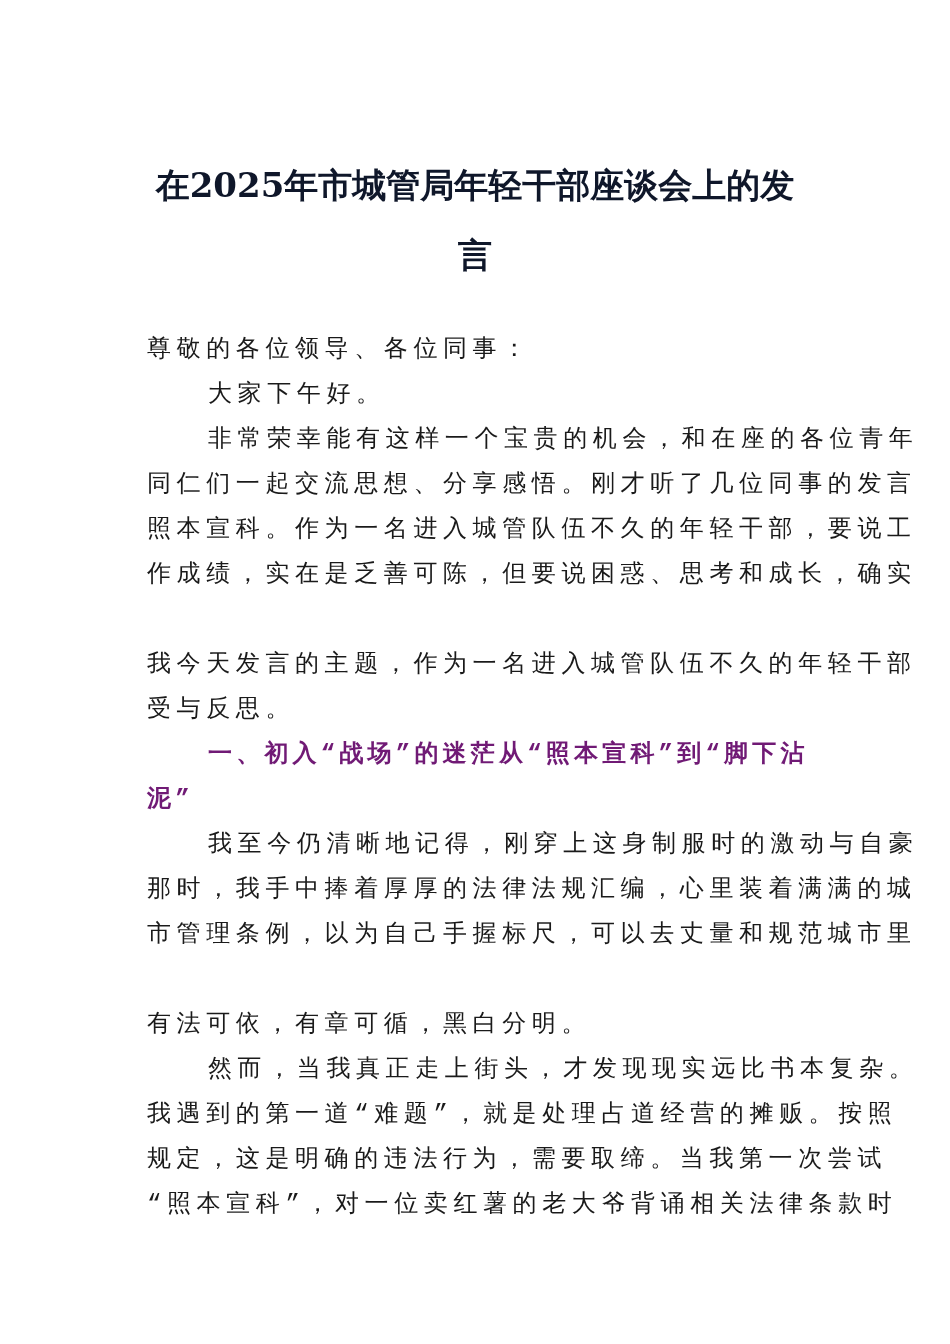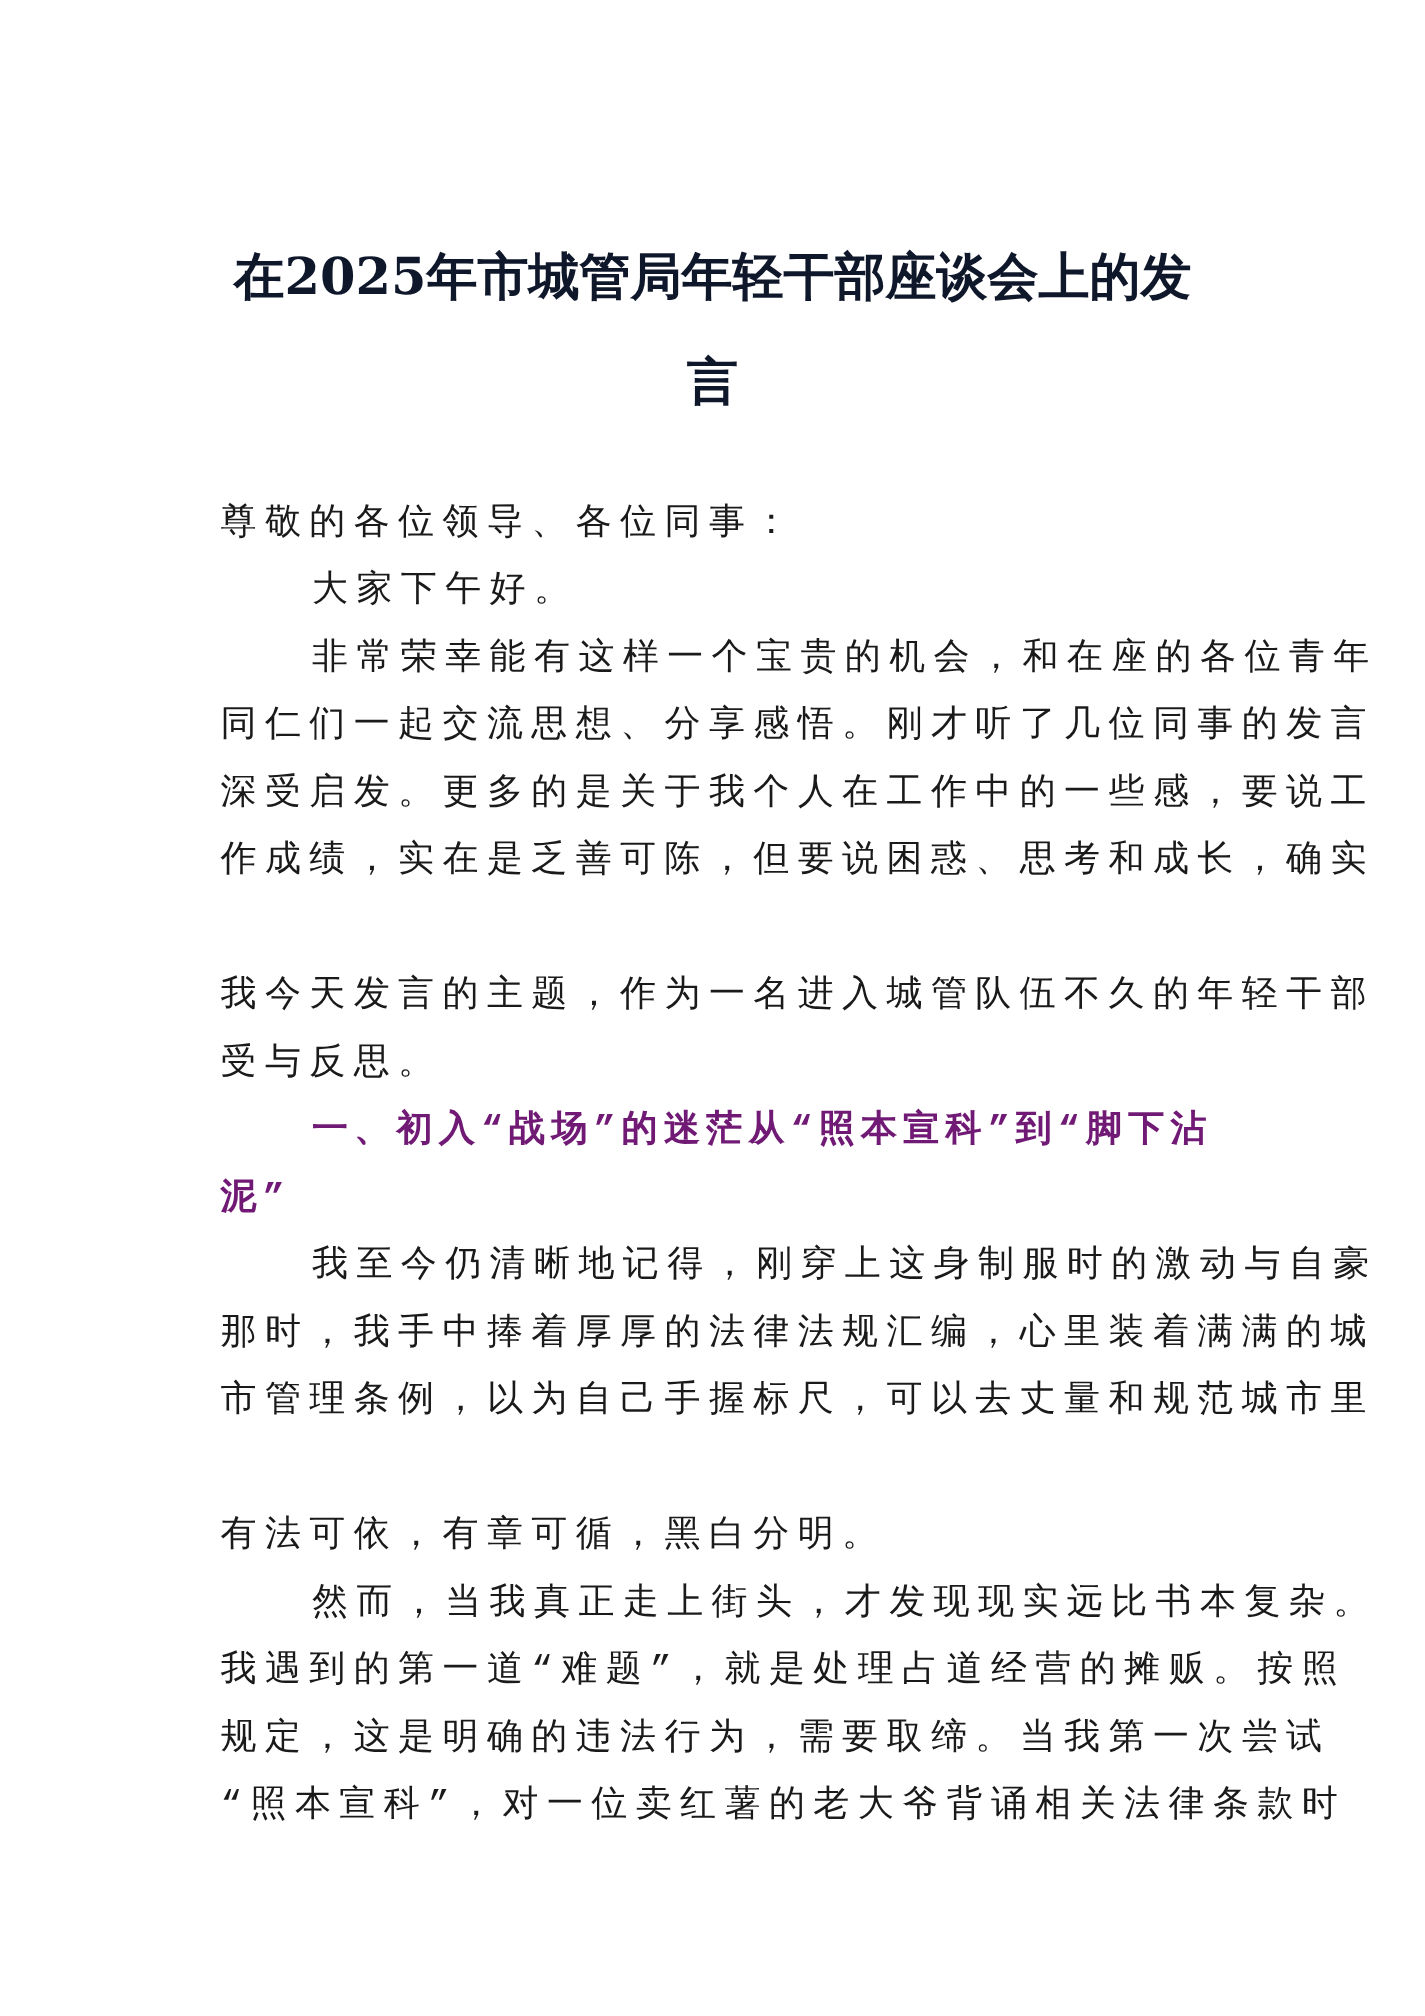--- a/index.html
+++ b/index.html
@@ -25,21 +25,21 @@
 <body>
 
 <div class="page">
   <div class="title l1">在2025年市城管局年轻干部座谈会上的发</div>
   <div class="title l2">言</div>
 
   <div class="line" style="top:336px">尊敬的各位领导、各位同事：</div>
   <div class="line indent" style="top:381px">大家下午好。</div>
   <div class="line indent" style="top:426px">非常荣幸能有这样一个宝贵的机会，和在座的各位青年</div>
   <div class="line" style="top:471px">同仁们一起交流思想、分享感悟。刚才听了几位同事的发言</div>
-  <div class="line" style="top:516px">深受启发。更多的是关于我个人在工作中的一些感，要说工</div>
+  <div class="line" style="top:516px">照本宣科。作为一名进入城管队伍不久的年轻干部，要说工</div>
   <div class="line" style="top:561px">作成绩，实在是乏善可陈，但要说困惑、思考和成长，确实</div>
   <div class="line" style="top:651px">我今天发言的主题，作为一名进入城管队伍不久的年轻干部</div>
   <div class="line" style="top:696px">受与反思。</div>
   <div class="line indent heading" style="top:741px">一、初入“战场”的迷茫从“照本宣科”到“脚下沾</div>
   <div class="line heading" style="top:786px">泥”</div>
   <div class="line indent" style="top:831px">我至今仍清晰地记得，刚穿上这身制服时的激动与自豪</div>
   <div class="line" style="top:876px">那时，我手中捧着厚厚的法律法规汇编，心里装着满满的城</div>
   <div class="line" style="top:921px">市管理条例，以为自己手握标尺，可以去丈量和规范城市里</div>
   <div class="line" style="top:1011px">有法可依，有章可循，黑白分明。</div>
   <div class="line indent" style="top:1056px">然而，当我真正走上街头，才发现现实远比书本复杂。</div>

